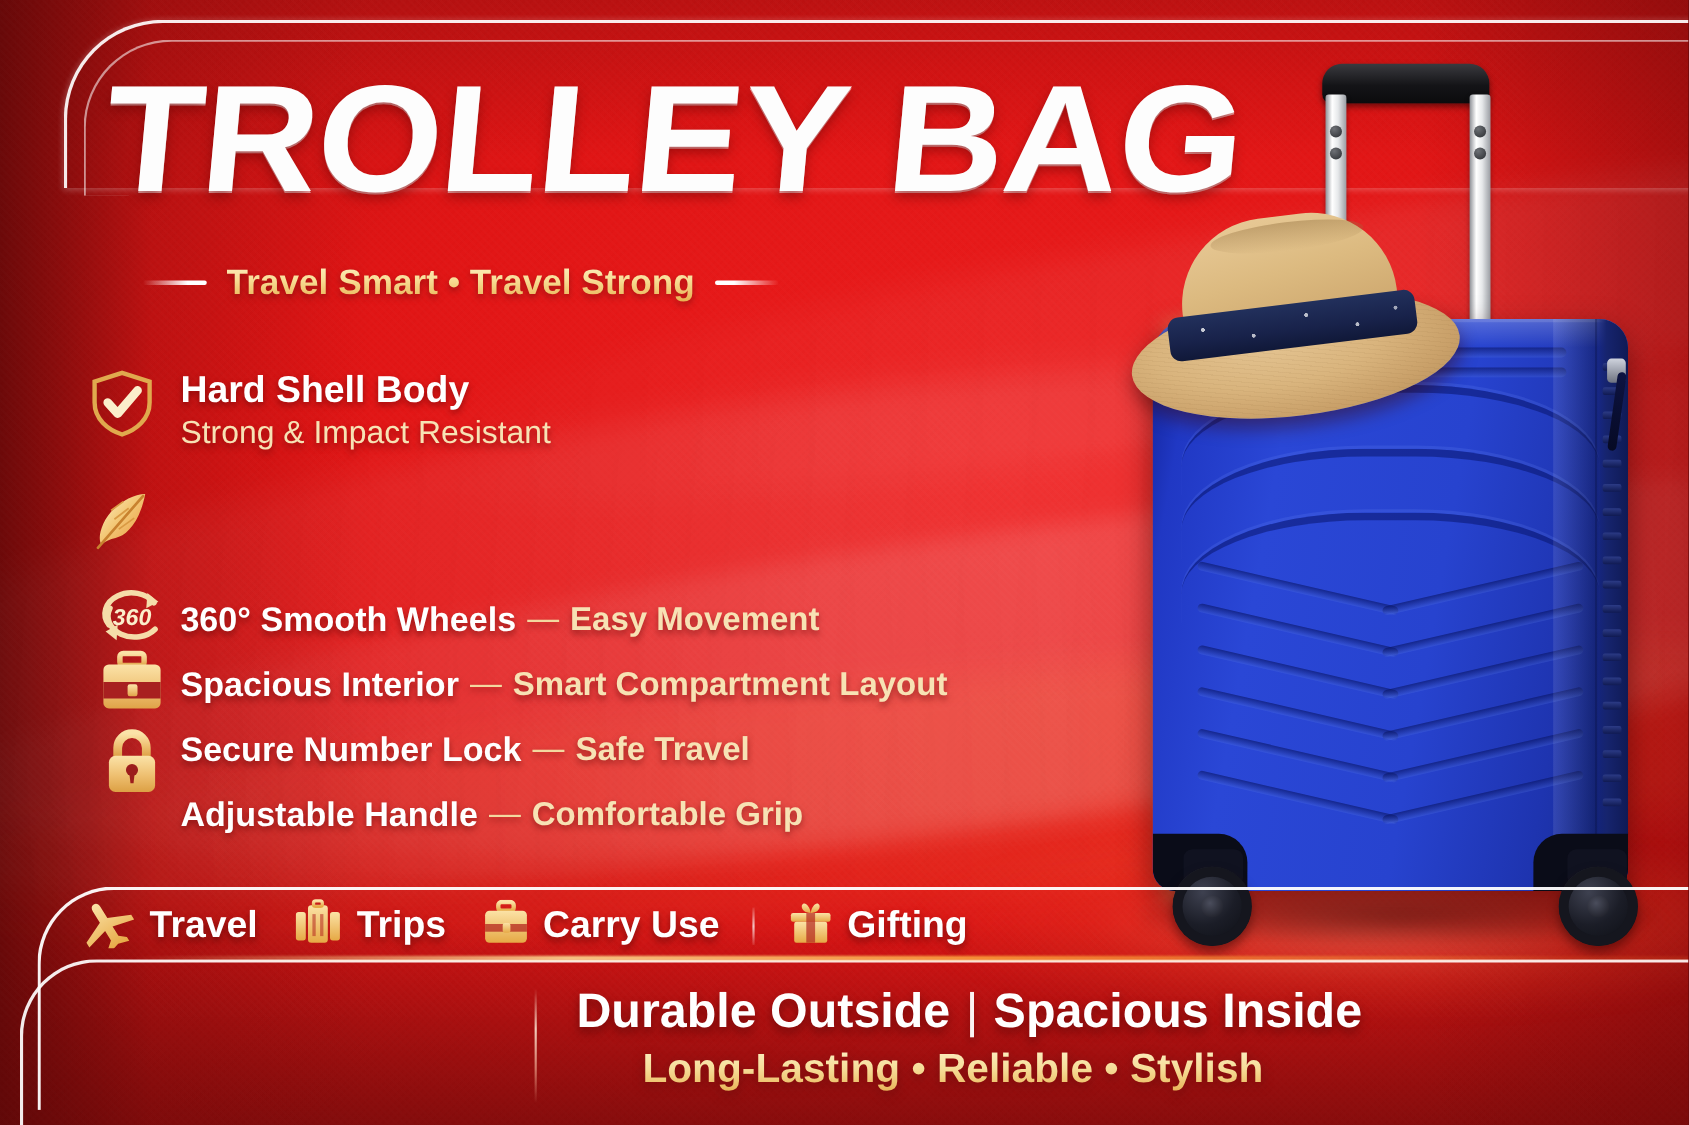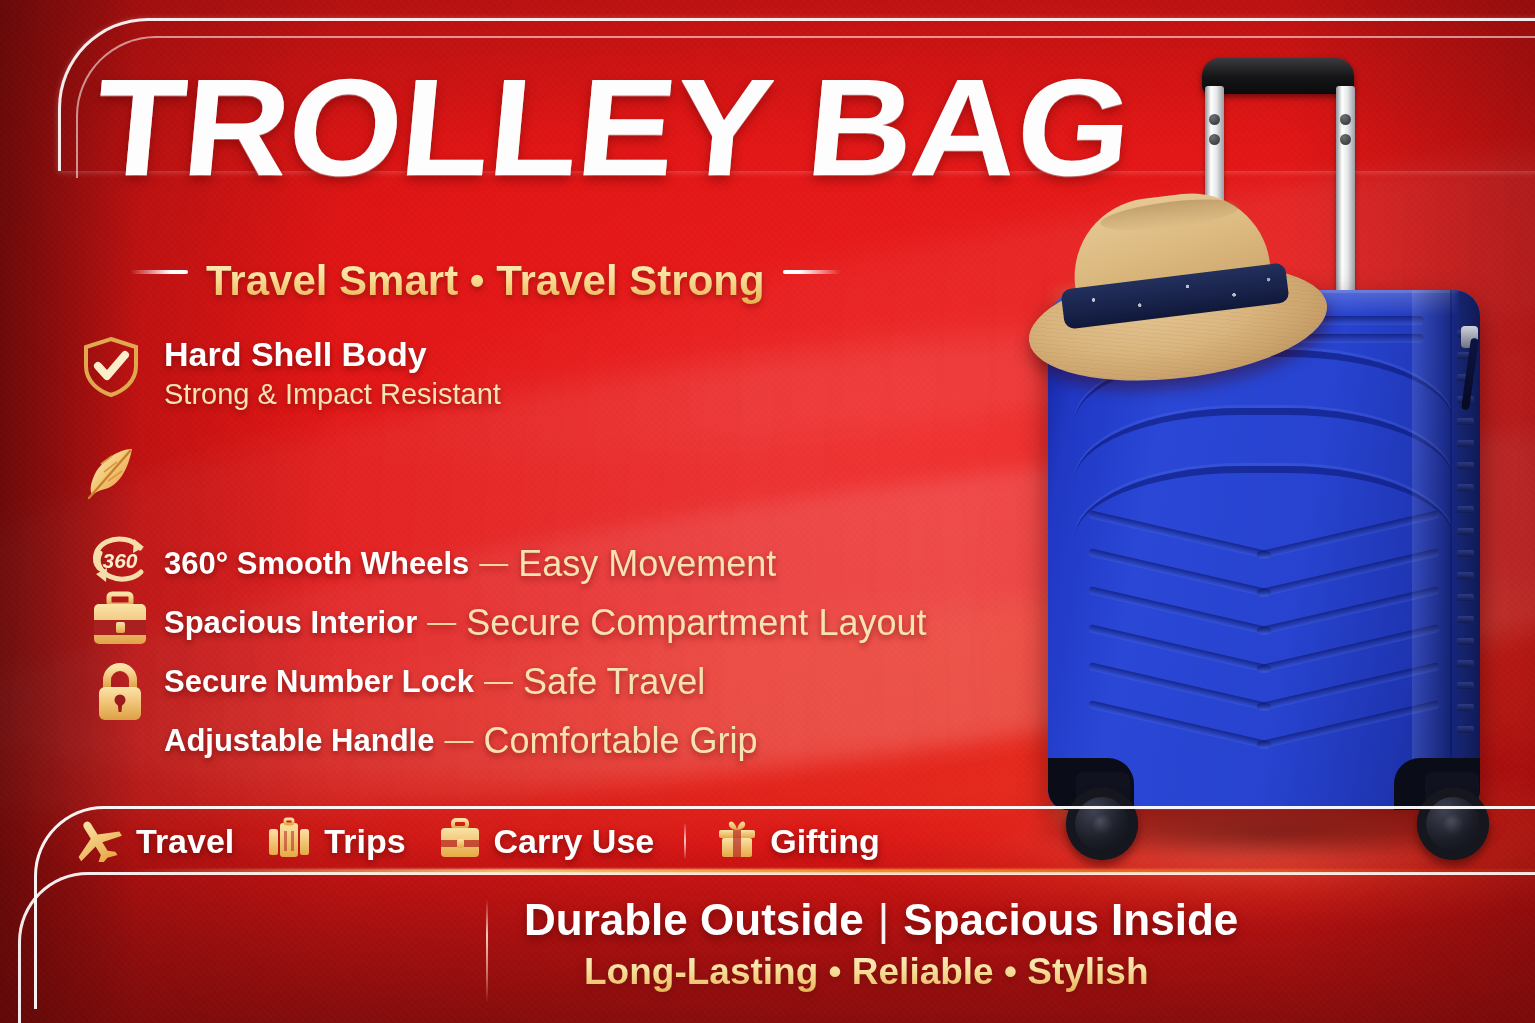--- a/index.html
+++ b/index.html
@@ -102,26 +102,25 @@
     white-space:nowrap;
   }
   .tagline-row{
     position:absolute;left:130px;top:238px;width:790px;
     display:flex;align-items:center;gap:18px;
   }
   .dash{height:4px;flex:0 0 58px;border-radius:3px;}
   .dash.l{background:linear-gradient(90deg, rgba(255,255,255,0) 0%, #ffffff 70%, #ffffff 100%);}
   .dash.r{background:linear-gradient(90deg, #ffffff 0%, #ffffff 30%, rgba(255,255,255,0) 100%);}
   .tagline{
-    font-size:42px;font-weight:700;white-space:nowrap;
+    font-size:32px;font-weight:700;white-space:nowrap;
     background:linear-gradient(180deg,#fdf0c4 0%,#f8dd95 45%,#e7ae4d 100%);
     -webkit-background-clip:text;background-clip:text;color:transparent;
     text-shadow:none;
     filter:drop-shadow(0 3px 3px rgba(100,10,10,.5));
-    margin-top:19px;
   }
 
   
   .features{position:absolute;left:80px;top:336px;width:840px;}
   .feat-big{display:flex;align-items:flex-start;gap:22px;margin-bottom:30px;}
   .feat-icon{flex:0 0 62px;height:62px;display:flex;align-items:center;justify-content:center;}
   .feat-text .f-title{
     font-size:34px;font-weight:700;color:#ffffff;line-height:1.06;
     text-shadow:0 3px 6px rgba(90,5,5,.55);
   }
@@ -132,21 +131,21 @@
   }
   .feat-rows{position:relative;margin-top:6px;}
   .feat-row{
     display:flex;align-items:center;gap:0;
     height:59px;
     padding-left:84px;
     white-space:nowrap;
   }
   .r-title{font-size:31px;font-weight:700;color:#ffffff;text-shadow:0 3px 6px rgba(90,5,5,.55);}
   .r-dash{font-size:29px;color:#f3d89f;padding:0 10px;text-shadow:0 3px 6px rgba(90,5,5,.5);}
-  .r-sub{font-size:36px;font-weight:400;color:#f7e2b4;text-shadow:0 3px 6px rgba(90,5,5,.5);}
+  .r-sub{font-size:30px;font-weight:700;color:#f7e2b4;text-shadow:0 3px 6px rgba(90,5,5,.5);}
   .row-icon{position:absolute;left:4px;width:72px;height:62px;display:flex;align-items:center;justify-content:center;font-style:italic;}
   .ri-360{top:-4px;}
   .ri-case{top:54px;}
   .ri-lock{top:128px;}
 
   
   .usage{
     position:absolute;left:72px;top:816px;
     display:flex;align-items:center;gap:0;white-space:nowrap;
   }
@@ -425,21 +424,21 @@
 
       <div class="feat-row">
         <span class="r-title">360° Smooth Wheels</span>
         <span class="r-dash">—</span>
         <span class="r-sub">Easy Movement</span>
       </div>
 
       <div class="feat-row">
         <span class="r-title">Spacious Interior</span>
         <span class="r-dash">—</span>
-        <span class="r-sub">Secure Compartment Layout</span>
+        <span class="r-sub">Smart Compartment Layout</span>
       </div>
 
       <div class="feat-row">
         <span class="r-title">Secure Number Lock</span>
         <span class="r-dash">—</span>
         <span class="r-sub">Safe Travel</span>
       </div>
 
       <div class="feat-row">
         <span class="r-title">Adjustable Handle</span>

